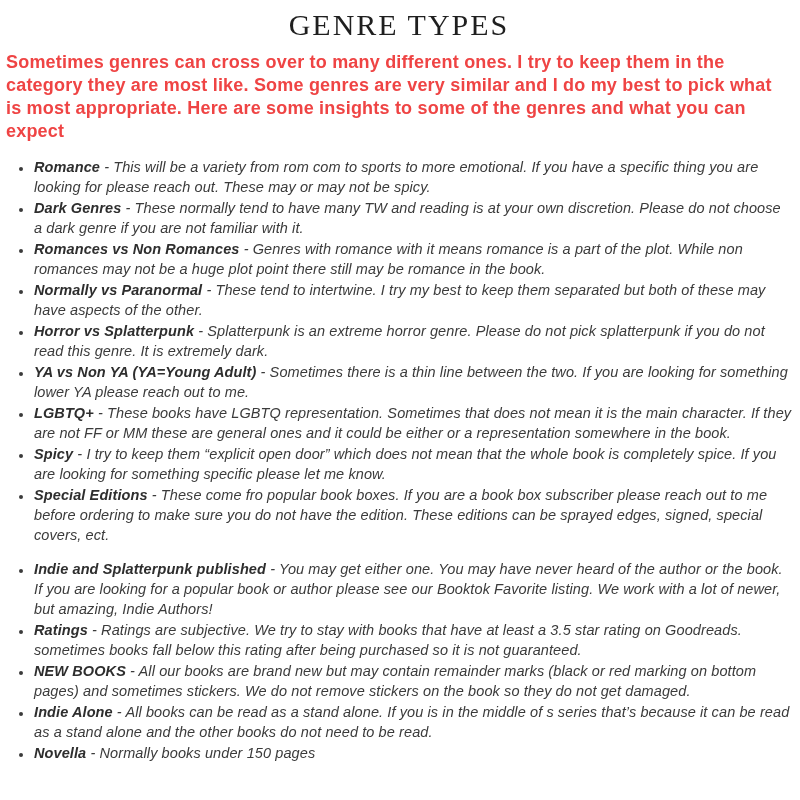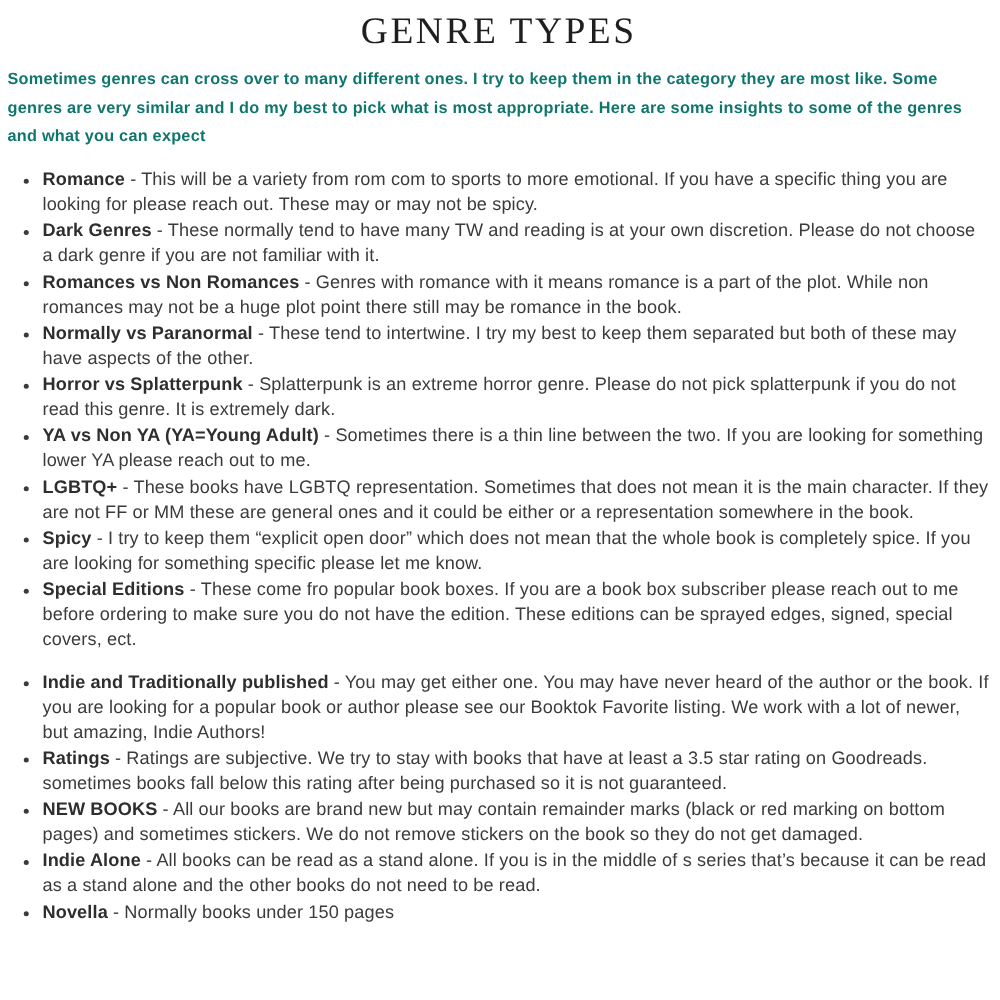--- a/index.html
+++ b/index.html
@@ -33,33 +33,34 @@
     font-size: 30px;
     line-height: 34px;
   }
   .title-books {
     font-size: 32px;
     line-height: 36px;
     margin-top: 6px;
   }
   .intro {
     margin: 9px 0 0 0;
-    font-size: 13px;
+    font-size: 18px;
     line-height: 23px;
     font-weight: 700;
     letter-spacing: 0.2px;
-    color: #0f766e;
+    color: #ef4444;
   }
   ul.term-list {
     margin: 14px 0 0 0;
     padding: 0 0 0 27px;
     list-style: disc outside;
     font-size: 14.5px;
     line-height: 20px;
     letter-spacing: 0.1px;
+    font-style: italic;
   }
   ul.term-list li {
     margin: 0 0 1px 0;
     padding-left: 1px;
   }
   ul.term-list li::marker {
     font-size: 12px;
     color: #3b3b3b;
   }
   .term {
@@ -90,20 +91,20 @@
     <li><span class="term">Normally vs Paranormal</span> <span class="desc">- These tend to intertwine. I try my best to keep them separated but both of these may have aspects of the other.</span></li>
     <li><span class="term">Horror vs Splatterpunk</span> <span class="desc">- Splatterpunk is an extreme horror genre. Please do not pick splatterpunk if you do not read this genre. It is extremely dark.</span></li>
     <li><span class="term">YA vs Non YA (YA=Young Adult)</span> <span class="desc">- Sometimes there is a thin line between the two. If you are looking for something lower YA please reach out to me.</span></li>
     <li><span class="term">LGBTQ+</span> <span class="desc">- These books have LGBTQ representation. Sometimes that does not mean it is the main character. If they are not FF or MM these are general ones and it could be either or a representation somewhere in the book.</span></li>
     <li><span class="term">Spicy</span> <span class="desc">- I try to keep them “explicit open door” which does not mean that the whole book is completely spice. If you are looking for something specific please let me know.</span></li>
     <li><span class="term">Special Editions</span> <span class="desc">- These come fro popular book boxes. If you are a book box subscriber please reach out to me before ordering to make sure you do not have the edition. These editions can be sprayed edges, signed, special covers, ect.</span></li>
   </ul>
 
 
   <ul class="term-list books-list">
-    <li><span class="term">Indie and Traditionally published</span> <span class="desc">- You may get either one. You may have never heard of the author or the book. If you are looking for a popular book or author please see our Booktok Favorite listing. We work with a lot of newer, but amazing, Indie Authors!</span></li>
+    <li><span class="term">Indie and Splatterpunk published</span> <span class="desc">- You may get either one. You may have never heard of the author or the book. If you are looking for a popular book or author please see our Booktok Favorite listing. We work with a lot of newer, but amazing, Indie Authors!</span></li>
     <li><span class="term">Ratings</span> <span class="desc">- Ratings are subjective. We try to stay with books that have at least a 3.5 star rating on Goodreads. sometimes books fall below this rating after being purchased so it is not guaranteed.</span></li>
     <li><span class="term">NEW BOOKS</span> <span class="desc">- All our books are brand new but may contain remainder marks (black or red marking on bottom pages) and sometimes stickers. We do not remove stickers on the book so they do not get damaged.</span></li>
     <li><span class="term">Indie Alone</span> <span class="desc">- All books can be read as a stand alone. If you is in the middle of s series that’s because it can be read as a stand alone and the other books do not need to be read.</span></li>
     <li><span class="term">Novella</span> <span class="desc">- Normally books under 150 pages</span></li>
   </ul>
 
 </div>
 
 </body></html>

